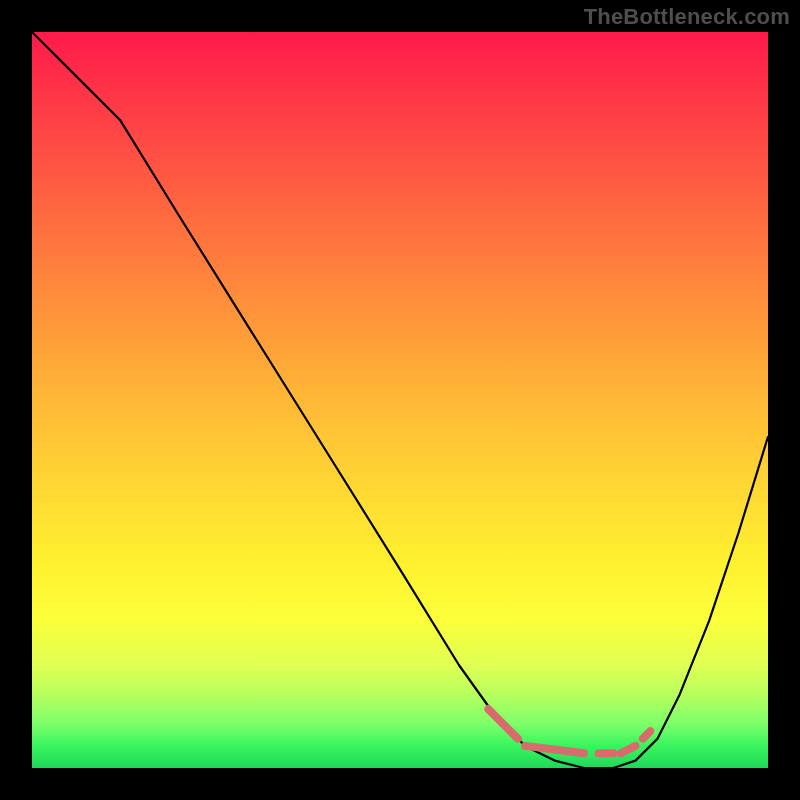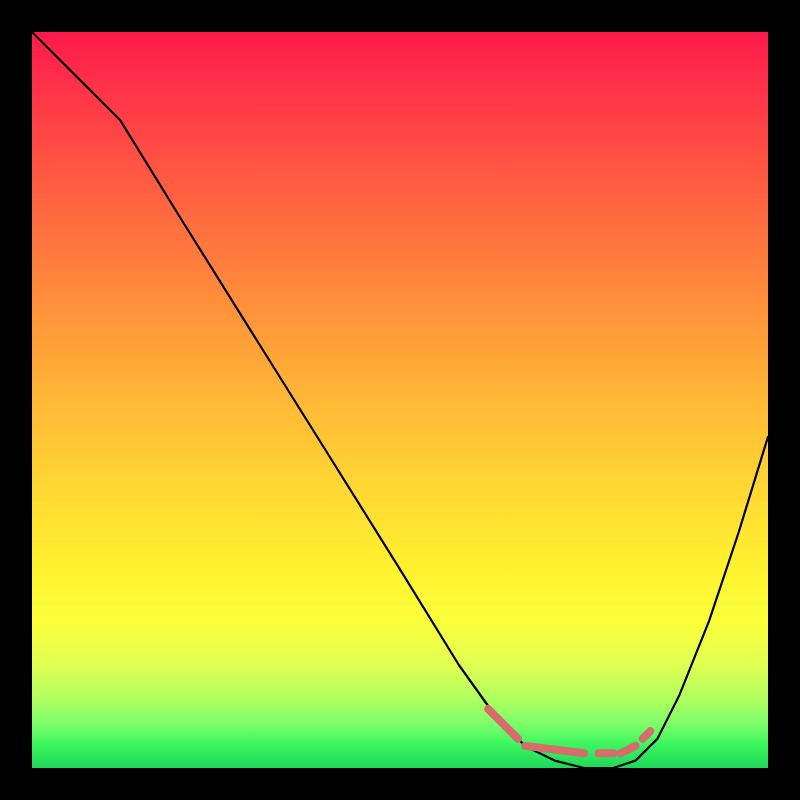--- a/index.html
+++ b/index.html
@@ -70,20 +70,21 @@
     stroke: #d66c6c;
     stroke-width: 8;
     stroke-linecap: round;
   }
 </style>
 </head>
 <body>
 
 <div class="frame">
 
+  <div class="watermark">TheBottleneck.com</div>
 
   <div class="plot-area">
 
     <svg class="overlay" viewBox="0 0 736 736" preserveAspectRatio="none">
       <path id="curve-path" class="curve" d="M0.0 0.0 L29.4 29.4 L58.9 58.9 L88.3 88.3 L147.2 184.0 L220.8 301.8 L294.4 419.5 L368.0 537.3 L426.9 633.0 L463.7 684.5 L493.1 713.9 L522.6 728.6 L552.0 736.0 L581.4 736.0 L603.5 728.6 L625.6 706.6 L647.7 662.4 L677.1 588.8 L706.6 500.5 L736.0 404.8"></path>
       <g id="highlight-group">
           <line x1="456.3" y1="677.1" x2="485.8" y2="706.6" class="marker-seg" stroke="#d66c6c"></line>
           <line x1="493.1" y1="713.9" x2="552.0" y2="721.3" class="marker-seg" stroke="#d66c6c"></line>
           <line x1="566.7" y1="721.3" x2="581.4" y2="721.3" class="marker-seg" stroke="#d66c6c"></line>
           <line x1="588.8" y1="721.3" x2="603.5" y2="713.9" class="marker-seg" stroke="#d66c6c"></line>

